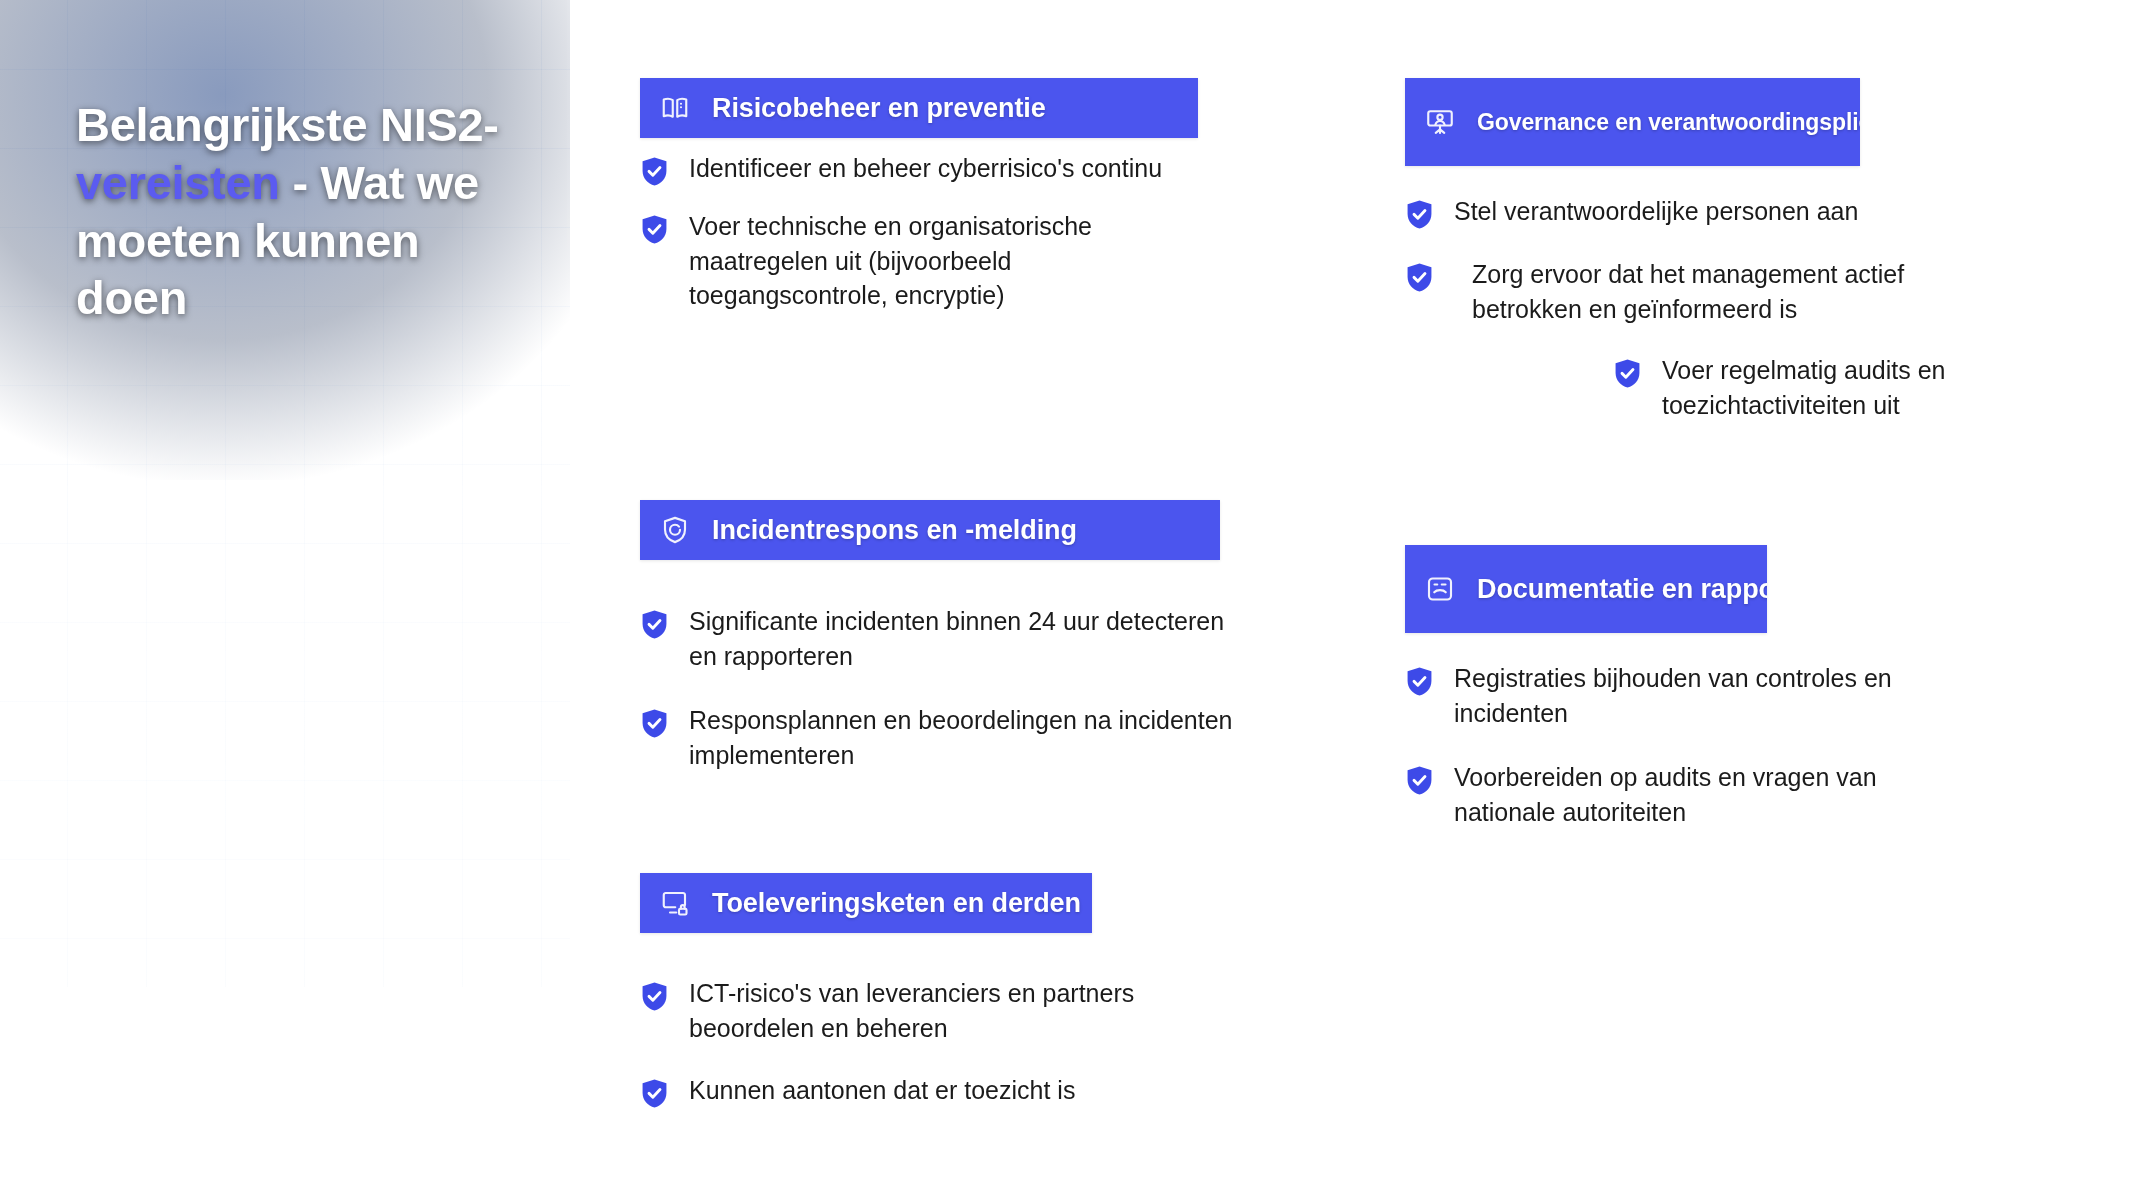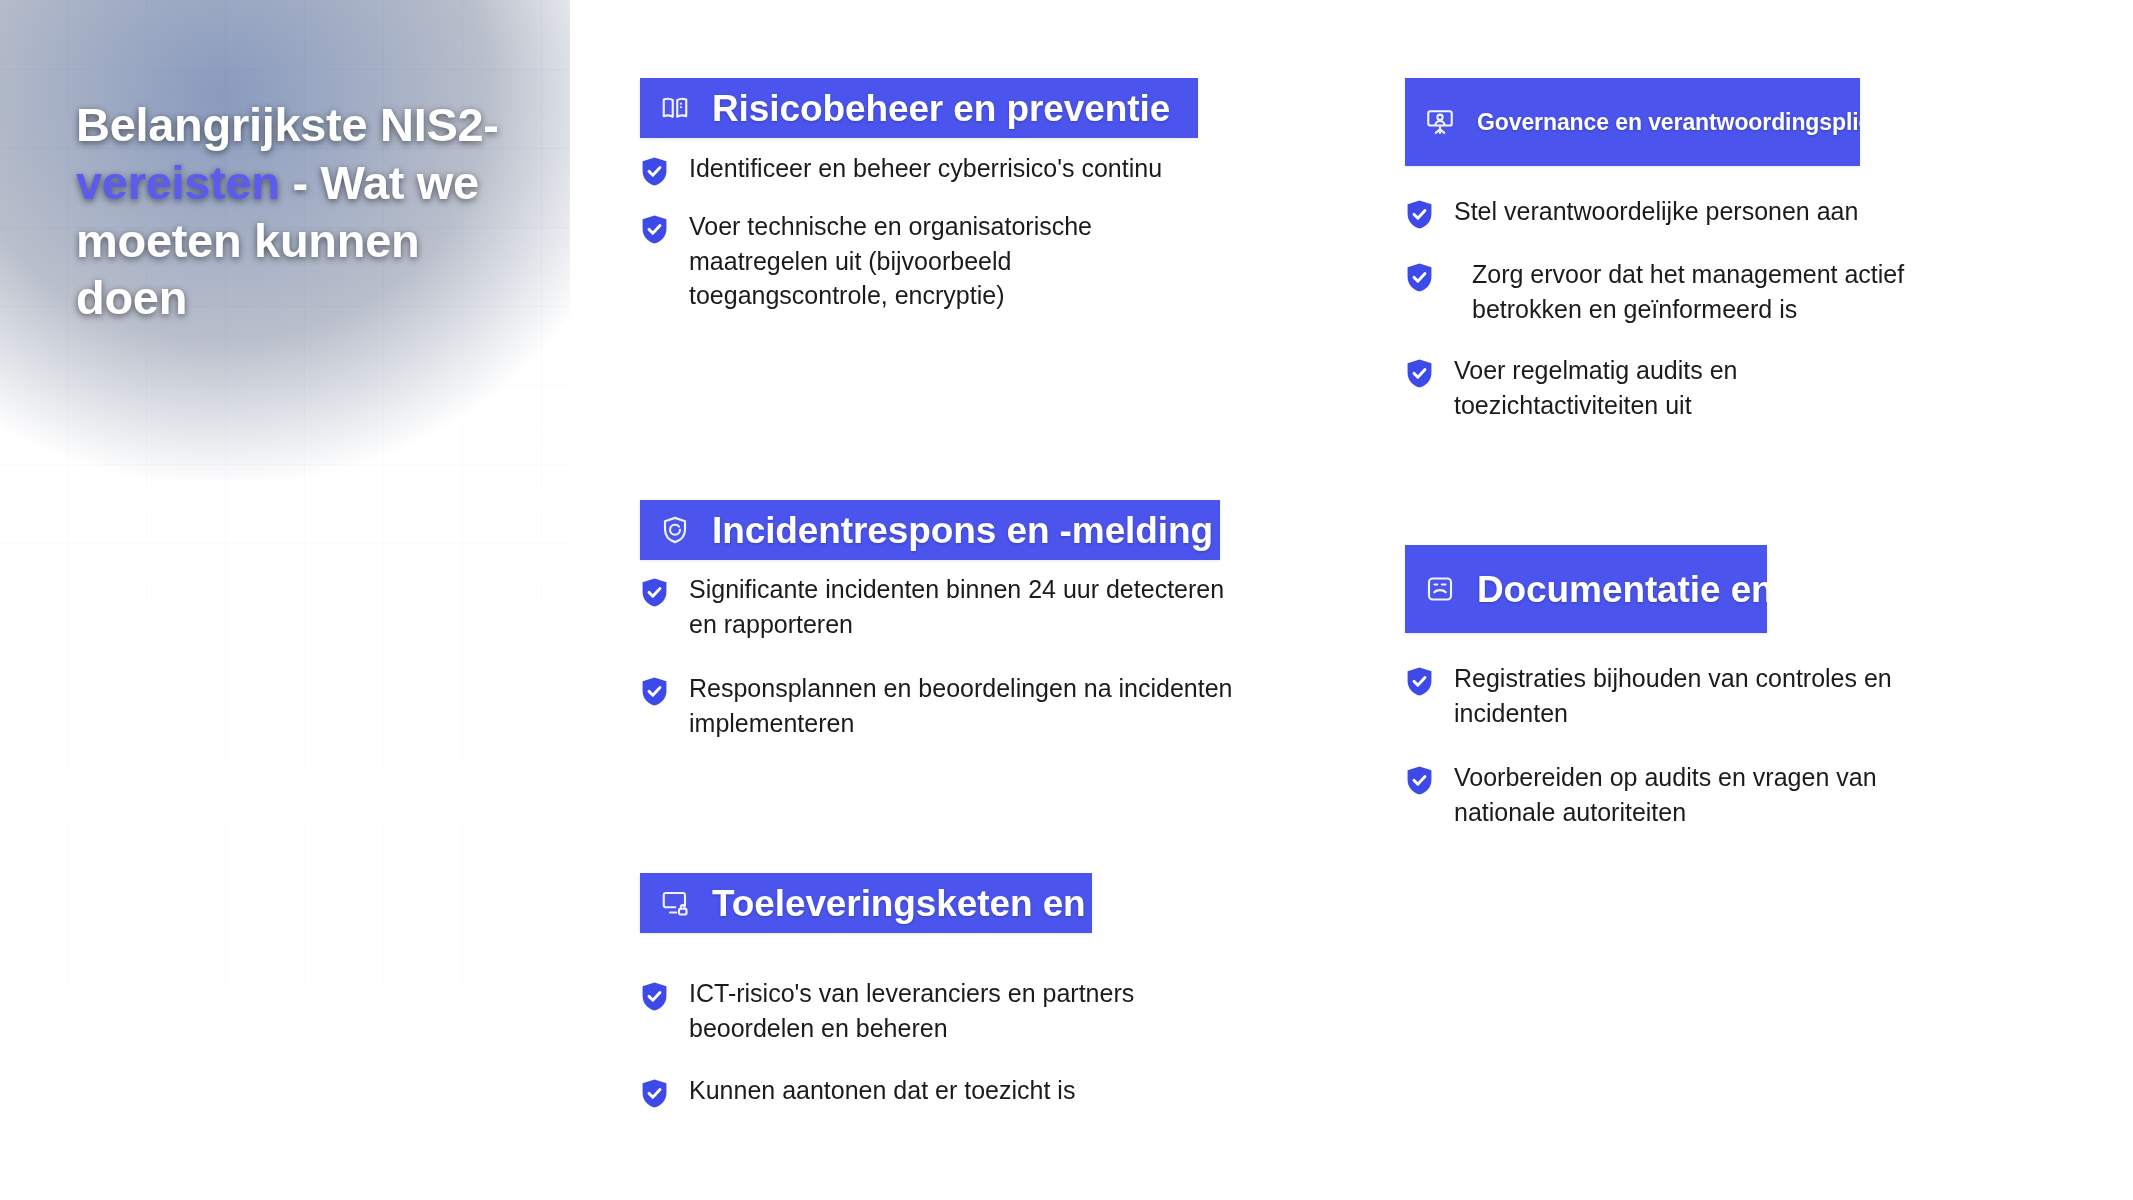--- a/index.html
+++ b/index.html
@@ -113,21 +113,21 @@
   .card-header.tall { height: 88px; align-items: center; }
   .card-header .hdr-icon {
     flex: 0 0 auto;
     width: 30px;
     height: 30px;
     display: block;
     opacity: 0.92;
   }
   .card-header .hdr-icon svg { display: block; width: 30px; height: 30px; }
   .card-header .hdr-title {
-    font-size: 37px;
+    font-size: 27px;
     font-weight: 700;
     letter-spacing: -0.1px;
     line-height: 1;
     text-shadow: 0 1px 3px rgba(0,0,0,0.25);
   }
   .card-header.small-title .hdr-title { font-size: 23px; }
 
   .bullets {
     margin-top: 22px;
     display: block;
@@ -205,21 +205,21 @@
     <div class="group" style="top:500px;">
       <div class="card-header" style="width:580px;">
         <span class="hdr-icon">
           <svg viewBox="0 0 24 24" fill="none" stroke="#ffffff" stroke-width="1.7" stroke-linecap="round" stroke-linejoin="round">
             <path d="M12 2.3 20 5v6.6c0 5-3.4 8.6-8 10.1-4.6-1.5-8-5.1-8-10.1V5z"></path>
             <path d="M15.2 9.3c-.7-.9-1.9-1.5-3.2-1.5a4 4 0 1 0 4 4"></path>
           </svg>
         </span>
         <span class="hdr-title">Incidentrespons en -melding</span>
       </div>
-      <div class="bullets" style="margin-top:12px;">
+      <div class="bullets" style="margin-top:44px;">
         <div class="bullet" style="margin-bottom:30px;">
           <span class="bullet-icon">
             <svg viewBox="0 0 24 26" fill="none">
               <path d="M12 1.2 22 4.4v8.1c0 6-4.2 10.5-10 12.3C6.2 23 2 18.5 2 12.5V4.4z" fill="#3d4ae8"></path>
               <path d="M7.4 12.9l3.2 3.2 6-6.4" stroke="#ffffff" stroke-width="2.4" stroke-linecap="round" stroke-linejoin="round"></path>
             </svg>
           </span>
           <span class="bullet-text">Significante incidenten binnen 24 uur detecteren en rapporteren</span>
         </div>
         <div class="bullet" style="margin-bottom:0;">
@@ -296,21 +296,21 @@
         </div>
         <div class="bullet" style="margin-bottom:27px;gap:38px;">
           <span class="bullet-icon">
             <svg viewBox="0 0 24 26" fill="none">
               <path d="M12 1.2 22 4.4v8.1c0 6-4.2 10.5-10 12.3C6.2 23 2 18.5 2 12.5V4.4z" fill="#3d4ae8"></path>
               <path d="M7.4 12.9l3.2 3.2 6-6.4" stroke="#ffffff" stroke-width="2.4" stroke-linecap="round" stroke-linejoin="round"></path>
             </svg>
           </span>
           <span class="bullet-text" style="max-width:540px;">Zorg ervoor dat het management actief betrokken en geïnformeerd is</span>
         </div>
-        <div class="bullet" style="margin-bottom:0;">
+        <div class="bullet" style="margin-bottom:0;justify-content:flex-end;">
           <span class="bullet-icon">
             <svg viewBox="0 0 24 26" fill="none">
               <path d="M12 1.2 22 4.4v8.1c0 6-4.2 10.5-10 12.3C6.2 23 2 18.5 2 12.5V4.4z" fill="#3d4ae8"></path>
               <path d="M7.4 12.9l3.2 3.2 6-6.4" stroke="#ffffff" stroke-width="2.4" stroke-linecap="round" stroke-linejoin="round"></path>
             </svg>
           </span>
           <span class="bullet-text" style="max-width:350px;">Voer regelmatig audits en toezichtactiviteiten uit</span>
         </div>
       </div>
     </div>

